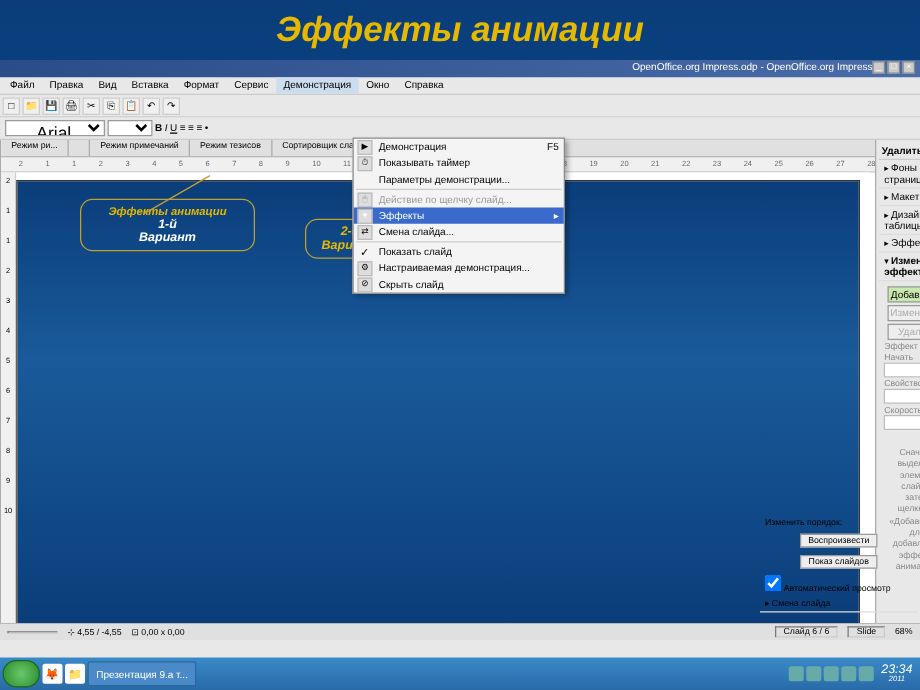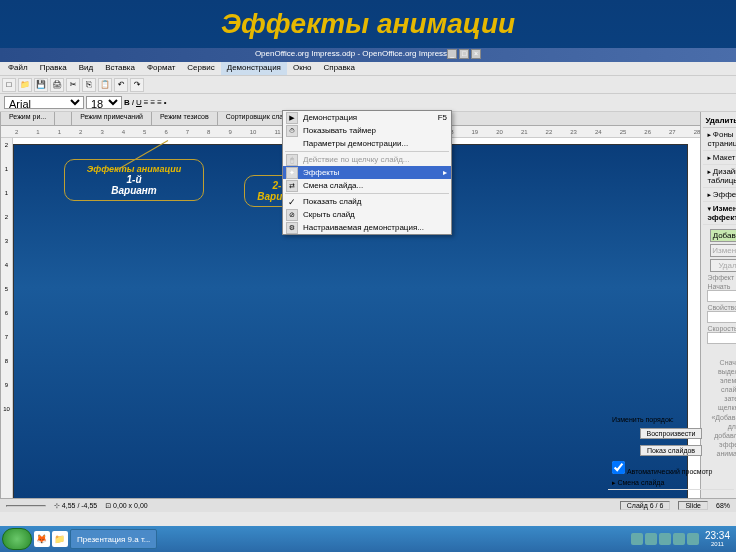--- a/index.html
+++ b/index.html
@@ -1,28 +1,28 @@
 <!DOCTYPE html>
 <html><head>
 <meta charset="utf-8">
 <style>
 * { margin:0; padding:0; box-sizing:border-box; font-family:Arial,sans-serif; }
 body { width:736px; height:552px; background:linear-gradient(to bottom,#0a3d7a,#0a5aa8); overflow:hidden; }
 .slide-title { text-align:center; font-size:28px; font-style:italic; color:#e6b800; padding:8px 0 4px; font-weight:600; }
 .app { position:absolute; left:0; top:48px; width:736px; height:504px; background:#e8e8e8; }
-.titlebar { height:14px; background:linear-gradient(to right,#2a4d8a,#4a6daa); color:#fff; font-size:8px; padding:1px 4px; display:flex; justify-content:center; }
+.titlebar { height:14px; background:linear-gradient(to right,#2a4d8a,#4a6daa); color:#fff; font-size:8px; padding:1px 4px; display:flex; justify-content:flex-end; }
 .titlebar-btns { display:flex; gap:2px; }
 .titlebar-btns span { width:10px; height:10px; background:#ccc; border:1px solid #888; font-size:7px; text-align:center; line-height:8px; }
 .menubar { height:14px; background:#e8e8e8; border-bottom:1px solid #ccc; display:flex; font-size:8px; padding:0 2px; }
 .menubar span { padding:1px 6px; cursor:pointer; }
 .menubar span.active { background:#cde; }
 .toolbar { height:18px; background:#e8e8e8; border-bottom:1px solid #ccc; display:flex; align-items:center; gap:2px; padding:0 2px; }
 .toolbar .btn { width:14px; height:14px; background:#f0f0f0; border:1px solid #ccc; font-size:8px; text-align:center; line-height:12px; }
 .toolbar2 { height:18px; background:#e8e8e8; border-bottom:1px solid #ccc; display:flex; align-items:center; gap:2px; padding:0 4px; font-size:8px; }
-.toolbar2 select,.toolbar2 input { font-size:11px; height:13px; border:1px solid #999; background:#fff; }
+.toolbar2 select,.toolbar2 input { font-size:14px; height:13px; border:1px solid #999; background:#fff;padding-left:20px; }
 .body { display:flex; height:400px; }
 .slidepanel { width:118px; background:#e8e8e8; border-right:1px solid #aaa; overflow-y:auto; }
 .slidepanel-hdr { font-size:8px; padding:2px 4px; background:#e0e0e0; border-bottom:1px solid #ccc; }
 .thumb-item { padding:2px 4px; }
 .thumb-num { font-size:7px; color:#333; }
 .thumb-label { font-size:7px; text-align:center; color:#333; margin-top:1px; }
 .center { flex:1; position:relative; background:#fff; }
 .viewtabs { height:14px; background:#e0e0e0; border-bottom:1px solid #aaa; display:flex; font-size:7px; }
 .viewtabs span { padding:1px 8px; border-right:1px solid #aaa; }
 .ruler-h { height:12px; background:#f0f0f0; border-bottom:1px solid #ccc; font-size:6px; display:flex; align-items:center; padding-left:14px; gap:18px; overflow:hidden; }
@@ -60,21 +60,21 @@
 .task-bottom button { font-size:7px; padding:1px 6px; margin:1px; background:#eee; border:1px solid #999; }
 .statusbar { position:absolute; bottom:40px; left:0; right:0; height:14px; background:#e0e0e0; border-top:1px solid #aaa; font-size:7px; display:flex; align-items:center; gap:8px; padding:0 6px; }
 .statusbar .cell { border:1px inset #ccc; padding:0 6px; }
 .taskbar { position:absolute; bottom:0; left:0; right:0; height:26px; background:linear-gradient(to bottom,#3a8ac8,#2a6aa8); display:flex; align-items:center; padding:0 2px; gap:2px; }
 .taskbar .startbtn { width:30px; height:22px; background:radial-gradient(circle,#6ac86a,#2a8a2a); border-radius:11px; border:1px solid #1a6a1a; }
 .taskbar .tbitem { height:20px; background:#4a8ac8; border:1px solid #2a6a9a; border-radius:2px; font-size:8px; color:#fff; padding:2px 6px; display:flex; align-items:center; gap:2px; }
 .taskbar .tbicon { width:16px; height:16px; background:#fff; border-radius:2px; font-size:9px; text-align:center; line-height:16px; }
 .taskbar .spacer { flex:1; }
 .taskbar .tray { display:flex; gap:2px; align-items:center; color:#fff; font-size:8px; }
 .taskbar .tray .ic { width:12px; height:12px; background:#6aa; border-radius:2px; }
-.taskbar .clock { color:#fff; font-size:10px; text-align:center; line-height:1; padding:0 4px; }
+.taskbar .clock { color:#fff; font-size:10px; text-align:center; line-height:1; padding:0 4px;font-style:italic; }
 .taskbar .clock .date { font-size:6px; }
 </style>
 </head>
 <body>
 
 <div class="slide-title">Эффекты анимации</div>
 
 <div class="app">
   <div class="titlebar">
     <span>OpenOffice.org Impress.odp - OpenOffice.org Impress</span>
@@ -292,26 +292,26 @@
       <div class="menu-item">
         <span class="menu-icon">⇄</span>
         <span>Смена слайда...</span>
       </div>
       <div class="menu-sep"></div>
       <div class="menu-item">
         <span class="checkmark">✓</span>
         <span>Показать слайд</span>
       </div>
       <div class="menu-item">
+        <span class="menu-icon">⚙</span>
+        <span>Настраиваемая демонстрация...</span>
+      </div>
+      <div class="menu-item">
         <span class="menu-icon">⊘</span>
         <span>Скрыть слайд</span>
-      </div>
-      <div class="menu-item">
-        <span class="menu-icon">⚙</span>
-        <span>Настраиваемая демонстрация...</span>
       </div>
     </div>
 
   <div class="statusbar">
     <span class="cell" style="width:40px"></span>
     <span>⊹ <span>4,55 / -4,55</span></span>
     <span>⊡ <span>0,00 x 0,00</span></span>
     <span class="cell" style="margin-left:auto">Слайд 6 / 6</span>
     <span class="cell">Slide</span>
     <span>68%</span>

